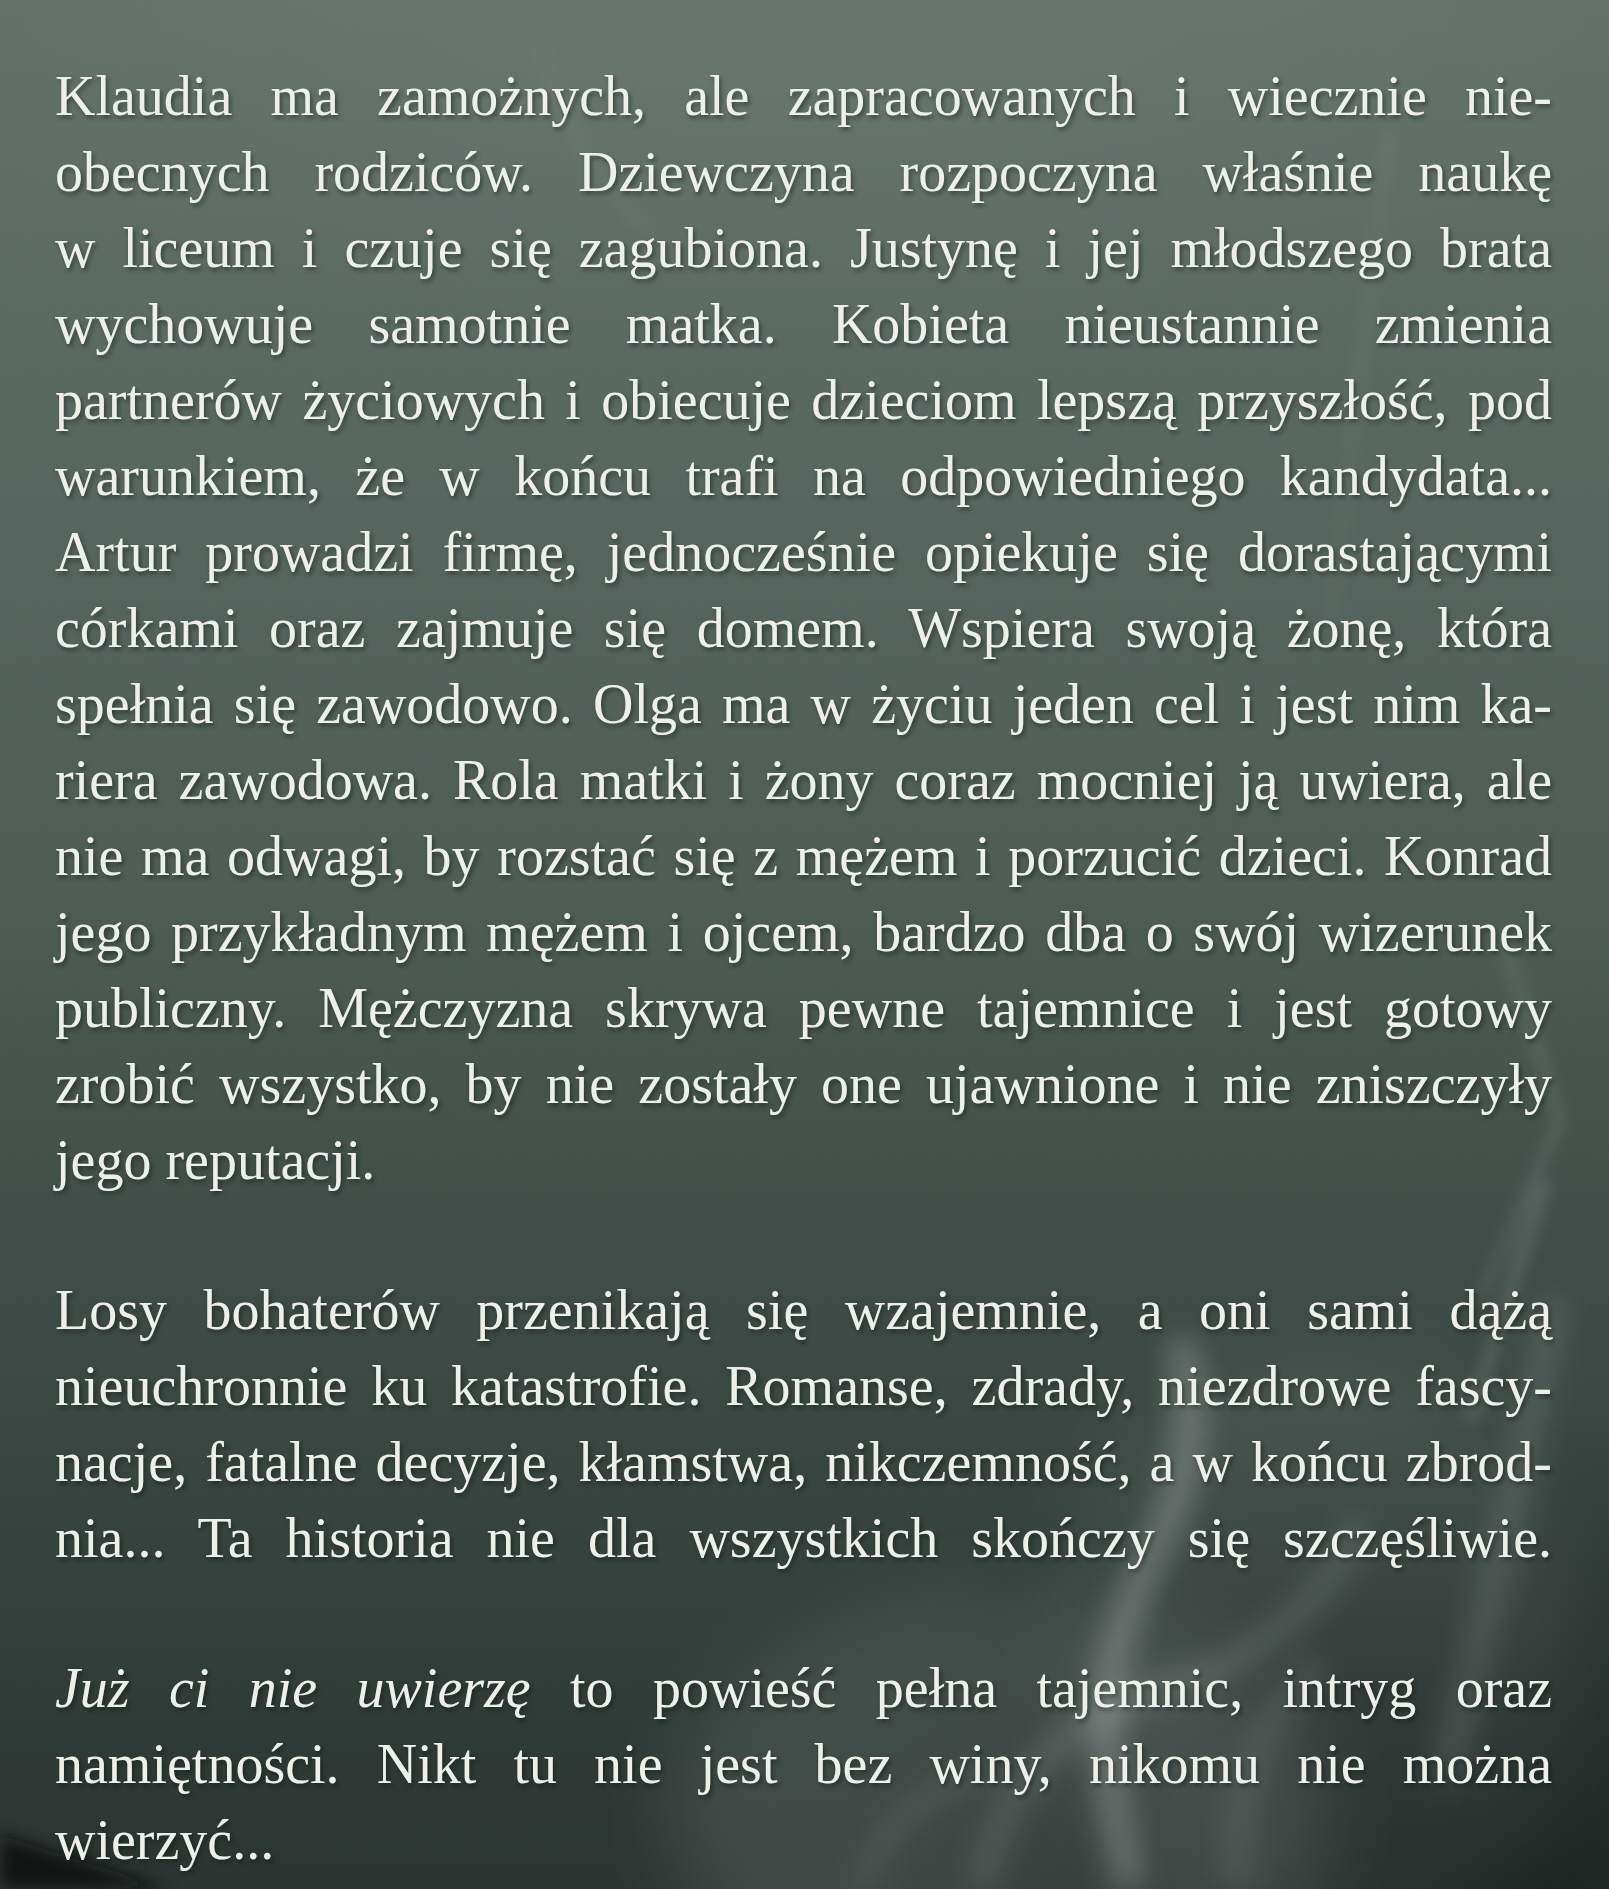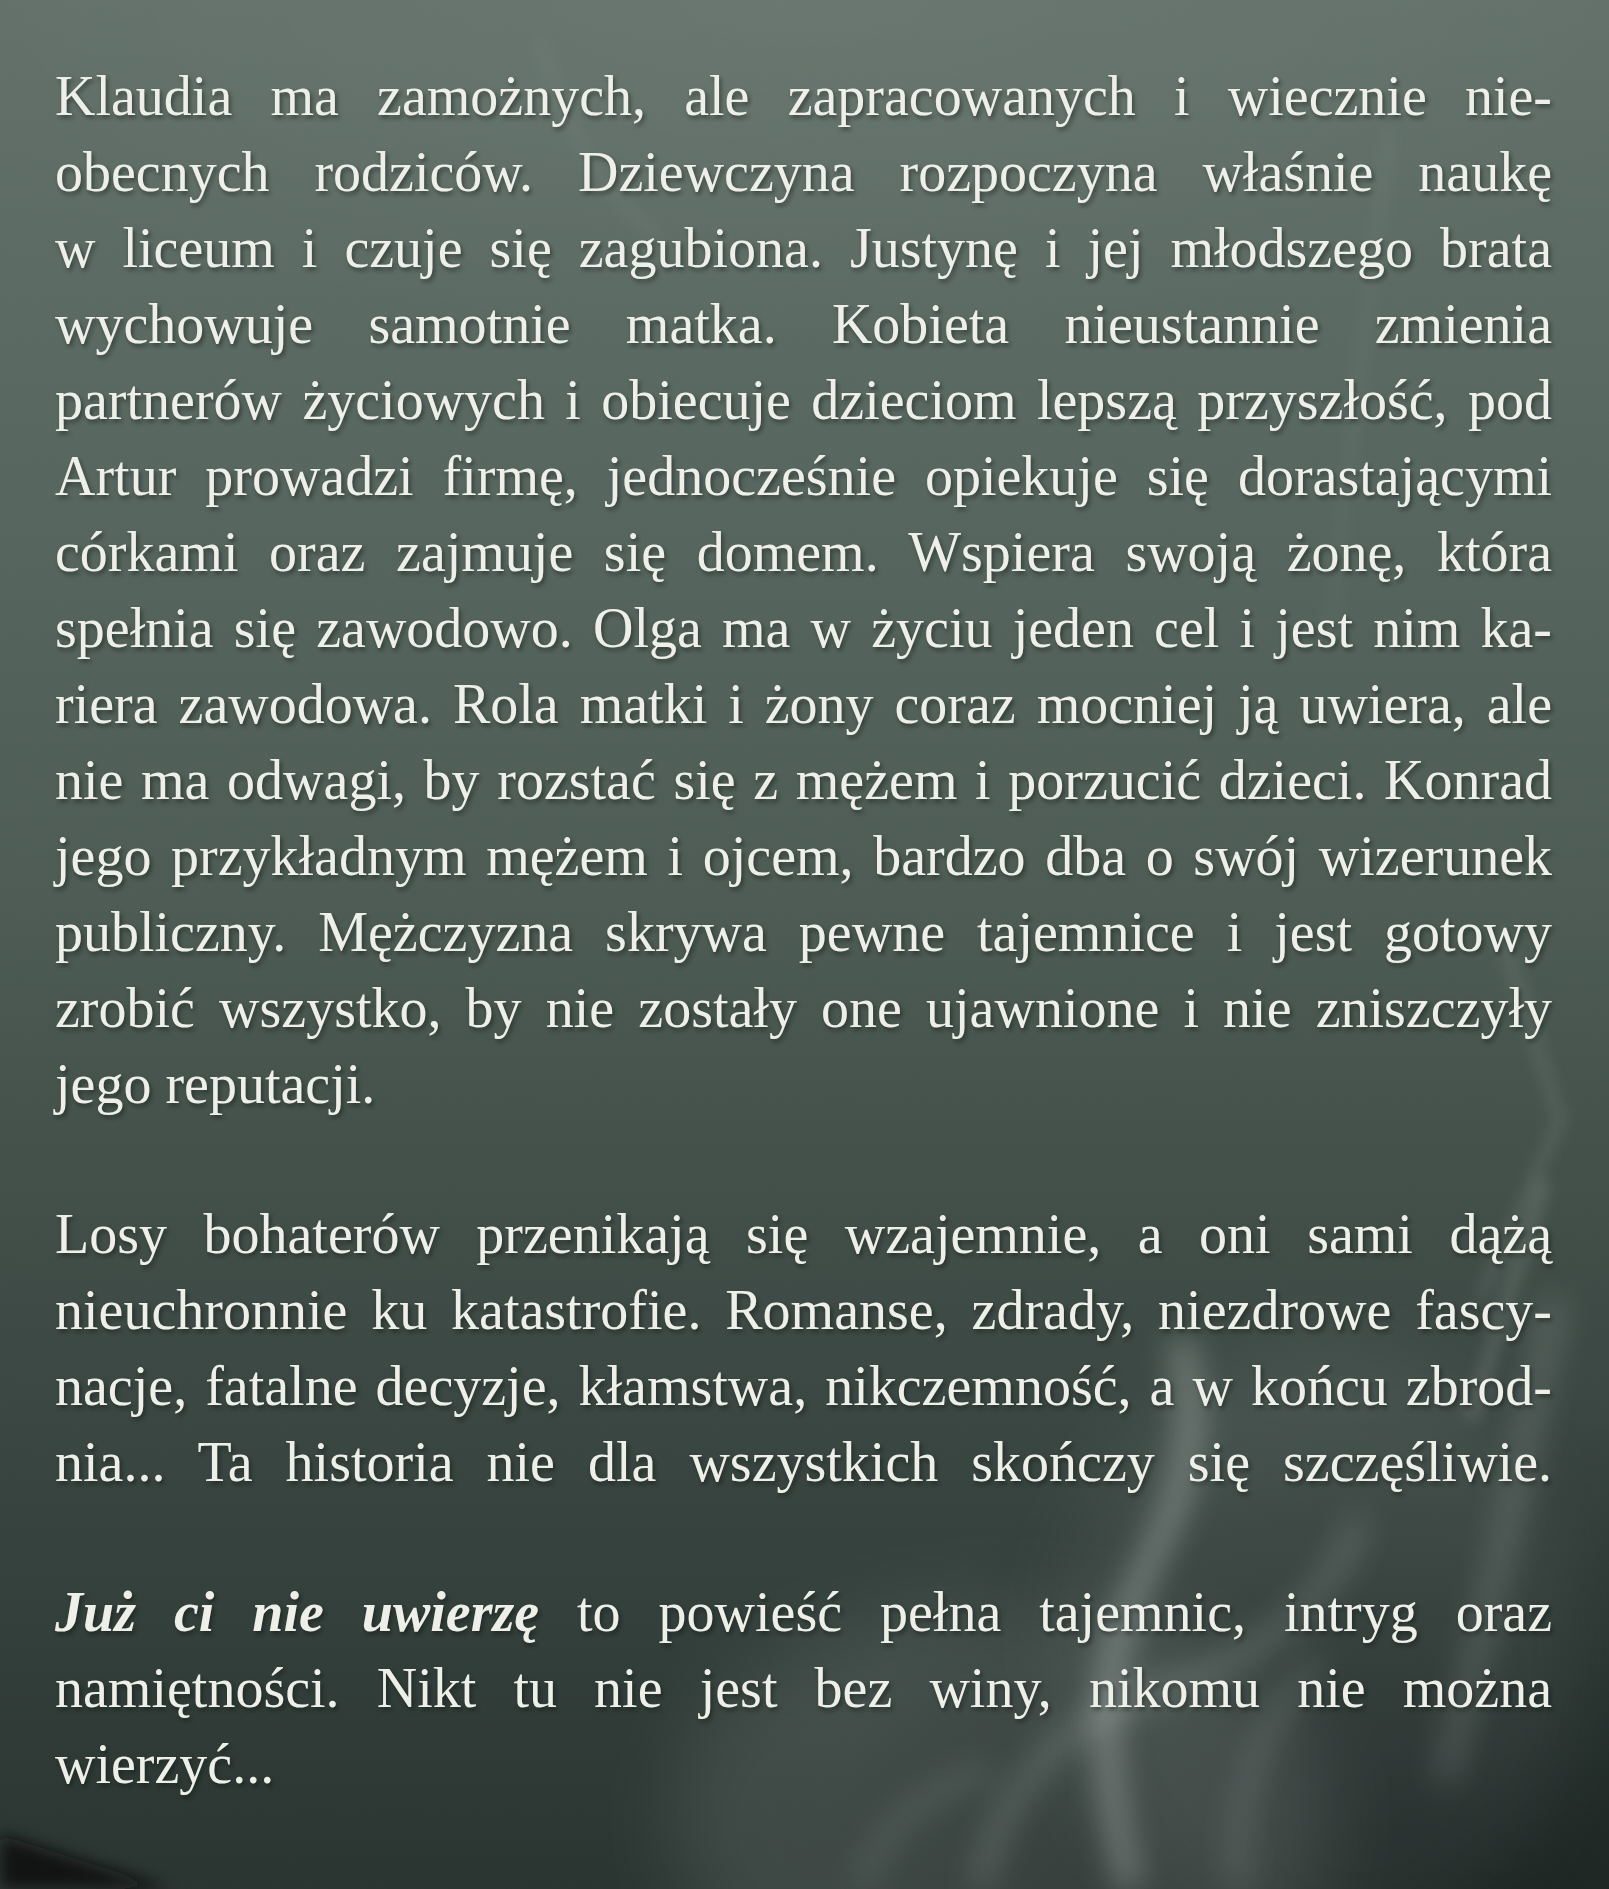--- a/index.html
+++ b/index.html
@@ -26,21 +26,21 @@
     padding: 50px 57px 0 55px;
     color: #edefe8;
     font-size: 56px;
     line-height: 76px;
     text-shadow: 2px 3px 4px rgba(8,14,12,0.45);
   }
   .para { margin: 0; }
   .para + .para { margin-top: 74px; }
   .jline { text-align: justify; text-align-last: justify; }
   .lline { text-align: right; text-align-last: left; }
-  .title-em { font-style: italic; font-weight: bold; }
+  .title-em { font-style: italic; font-weight: normal; }
 </style>
 </head>
 <body>
 
 <svg class="art" width="1609" height="1889" viewBox="0 0 1609 1889" aria-hidden="true">
   <defs>
     <filter id="soft8" x="-50%" y="-50%" width="200%" height="200%">
         <feGaussianBlur stdDeviation="8"></feGaussianBlur>
       </filter>
     <filter id="soft16" x="-50%" y="-50%" width="200%" height="200%">
@@ -68,20 +68,21 @@
   <polygon points="0,1889 170,1889 0,1835" fill="#0b1110" opacity="0.85" filter="url(#soft8)"></polygon>
 </svg>
 
 <div class="blurb">
   <div class="para">
     <div class="jline">Klaudia ma zamożnych, ale zapracowanych i wiecznie nie-</div>
     <div class="jline">obecnych rodziców. Dziewczyna rozpoczyna właśnie naukę</div>
     <div class="jline">w liceum i czuje się zagubiona. Justynę i jej młodszego brata</div>
     <div class="jline">wychowuje samotnie matka. Kobieta nieustannie zmienia</div>
     <div class="jline">partnerów życiowych i obiecuje dzieciom lepszą przyszłość, pod</div>
+    <div class="jline">warunkiem, że w końcu trafi na odpowiedniego kandydata...</div>
     <div class="jline">Artur prowadzi firmę, jednocześnie opiekuje się dorastającymi</div>
     <div class="jline">córkami oraz zajmuje się domem. Wspiera swoją żonę, która</div>
     <div class="jline">spełnia się zawodowo. Olga ma w życiu jeden cel i jest nim ka-</div>
     <div class="jline">riera zawodowa. Rola matki i żony coraz mocniej ją uwiera, ale</div>
     <div class="jline">nie ma odwagi, by rozstać się z mężem i porzucić dzieci. Konrad</div>
     <div class="jline">jego przykładnym mężem i ojcem, bardzo dba o swój wizerunek</div>
     <div class="jline">publiczny. Mężczyzna skrywa pewne tajemnice i jest gotowy</div>
     <div class="jline">zrobić wszystko, by nie zostały one ujawnione i nie zniszczyły</div>
     <div class="lline">jego reputacji.</div>
   </div>

